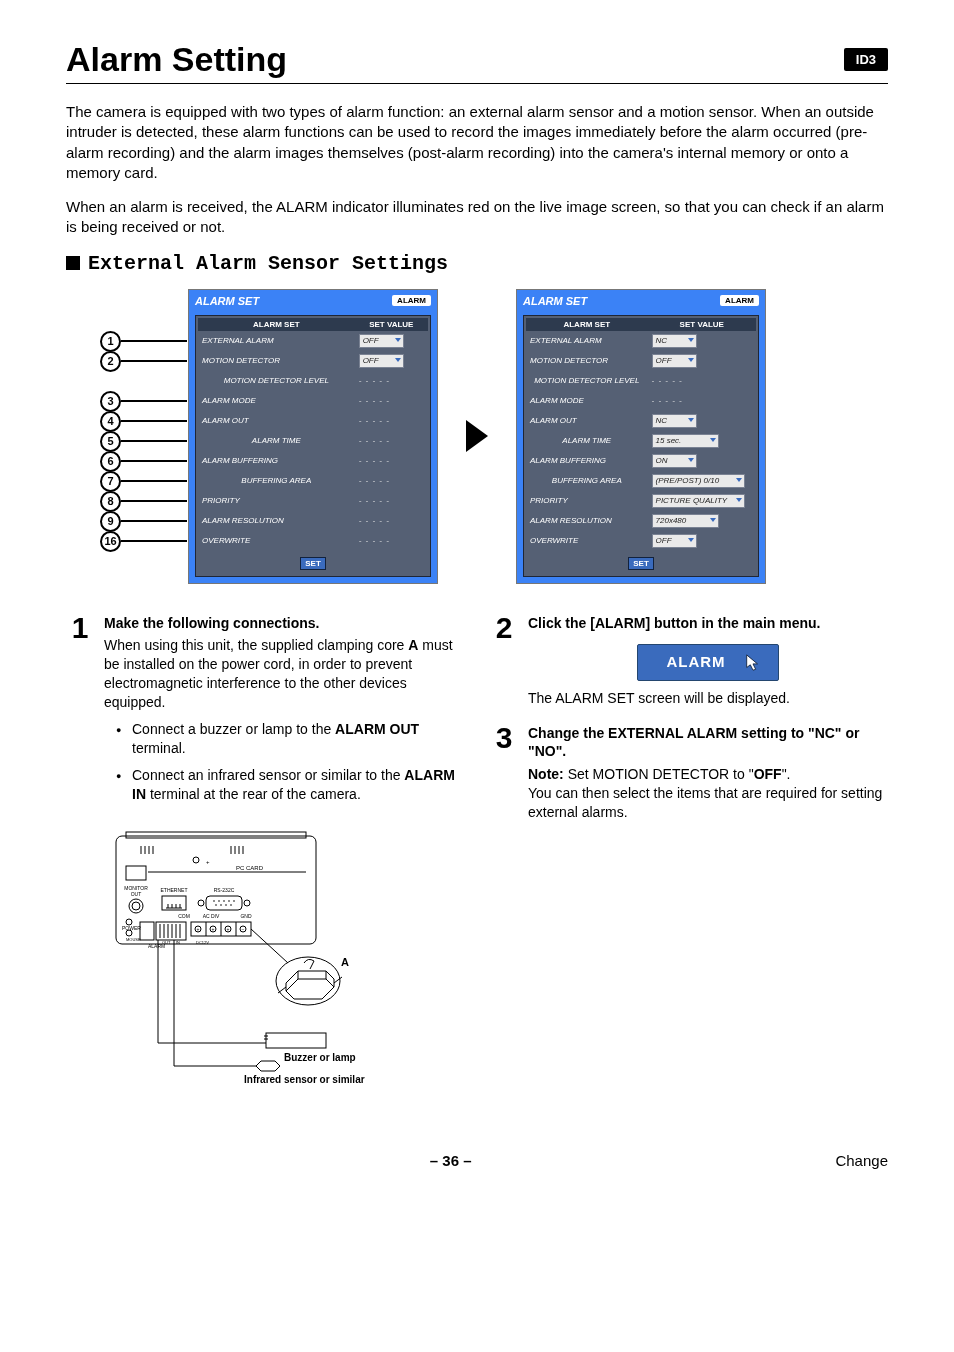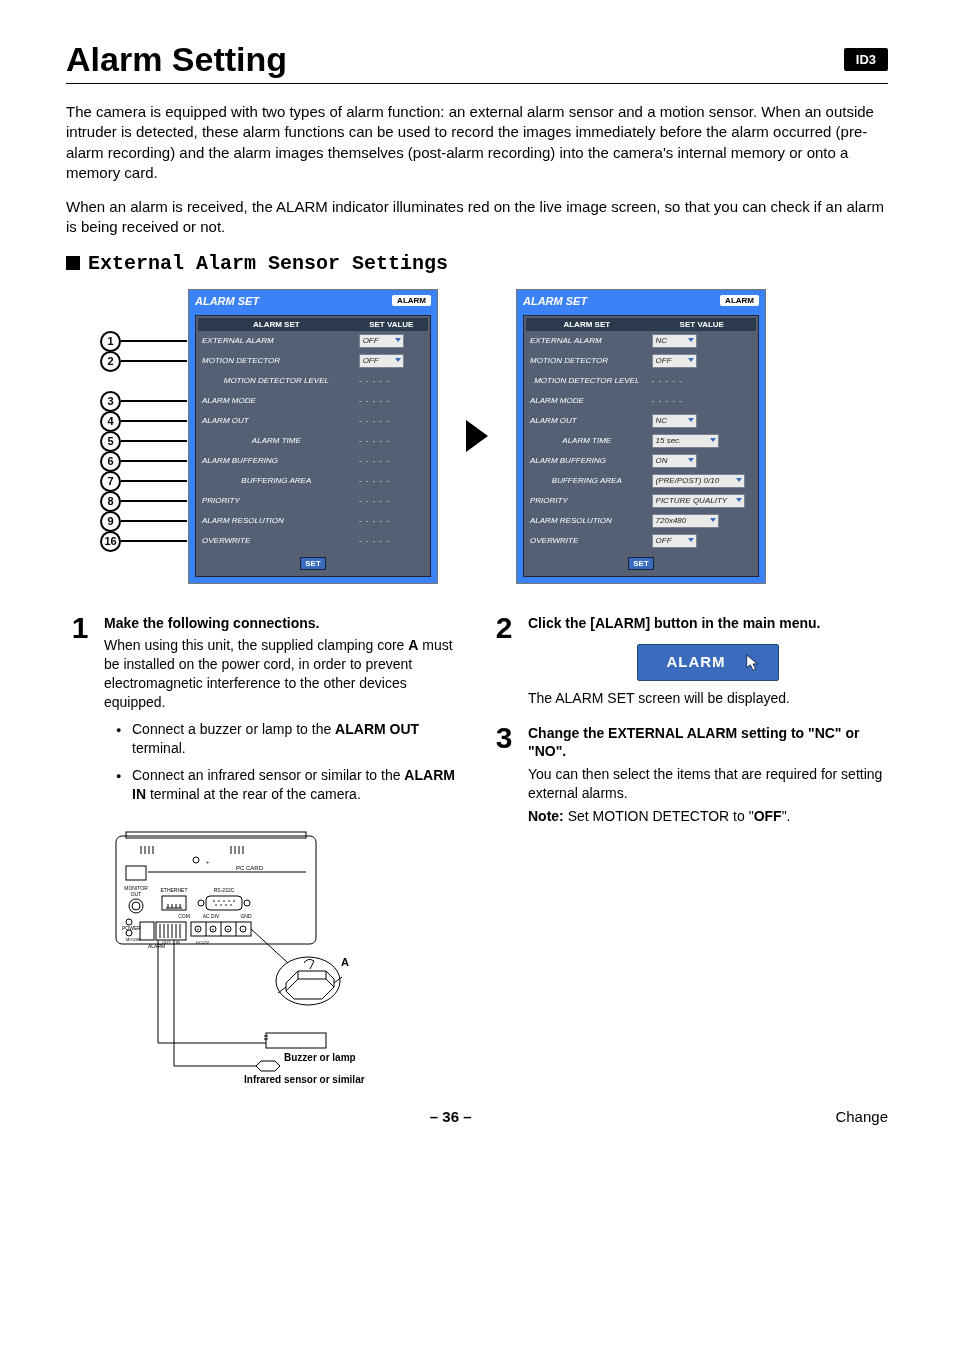--- a/index.html
+++ b/index.html
@@ -267,21 +267,21 @@
   .diagram-label {
     position: absolute;
     font-size: 11px;
     font-weight: bold;
   }
   
   .footer {
     display: flex;
     justify-content: space-between;
     align-items: center;
-    margin-top: 20px;
+    margin-top: 64px;
     font-size: 15px;
   }
   .footer .pg { font-weight: bold; }
 </style>
 </head>
 <body>
 
 <div class="page">
 
   <div class="header-row">
@@ -625,24 +625,24 @@
             </div>
           </div>
           <div>The ALARM SET screen will be displayed.</div>
         </div>
       </div>
 
       <div class="step">
         <div class="step-num">3</div>
         <div class="step-body">
           <div class="step-title">Change the EXTERNAL ALARM setting to "NC" or "NO".</div>
-          <div>You can then select the items that are required for setting external alarms.</div>
           <div style="margin-top:4px;">
             <span class="b">Note:</span><span> Set MOTION DETECTOR to "</span><span class="b">OFF</span><span>".</span>
           </div>
+          <div>You can then select the items that are required for setting external alarms.</div>
         </div>
       </div>
     </div>
   </div>
 
   <div class="footer">
     <span></span>
     <span class="pg">– 36 –</span>
     <span>Change</span>
   </div>

